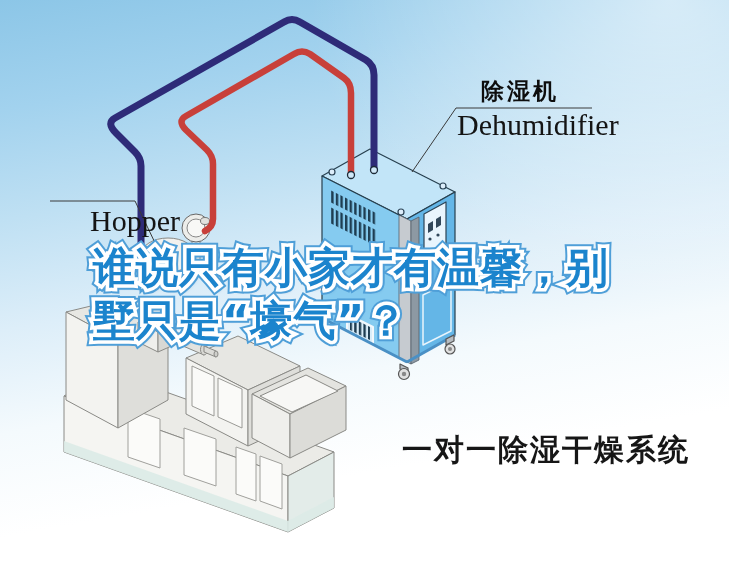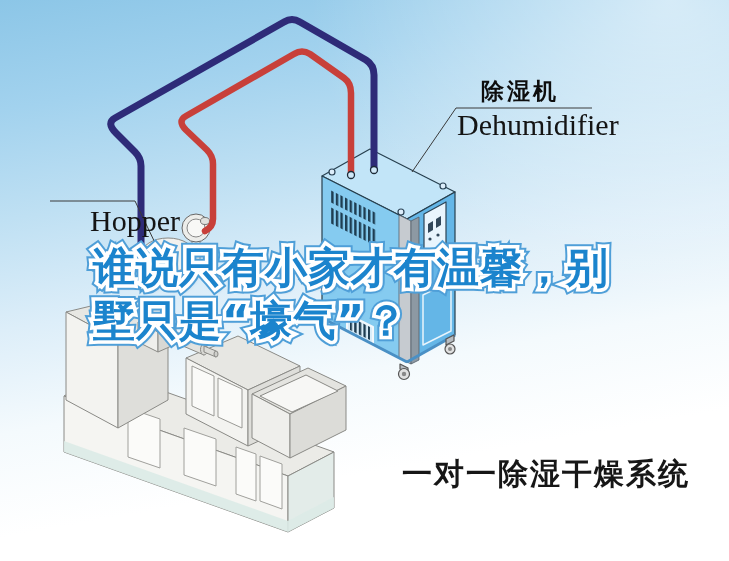--- a/index.html
+++ b/index.html
@@ -12,21 +12,21 @@
   }
   #scene{position:absolute;left:0;top:0;z-index:1;}
   .lab-zh{position:absolute;z-index:4;color:#0d0d0d;font-weight:700;font-size:23px;letter-spacing:3px;white-space:nowrap;}
   .lab-en{position:absolute;z-index:4;color:#141414;font-family:"Liberation Serif","DejaVu Serif",serif;font-size:30px;white-space:nowrap;}
   .headline{position:absolute;left:93px;top:241px;z-index:3;font-weight:700;font-size:42px;line-height:53px;letter-spacing:1px;white-space:nowrap;}
   .hl-line{position:relative;display:block;height:53px;}
   .hl-line span{white-space:nowrap;}
   .stroke-outer{-webkit-text-stroke:11px #4f9fd8;text-shadow:3px 4px 3px rgba(60,110,160,.28);}
   .stroke-white{position:absolute;left:0;top:0;-webkit-text-stroke:7px #ffffff;}
   .hl-fill{position:absolute;left:0;top:0;color:#1b84cd;}
-  .caption-zh{position:absolute;left:402px;top:454px;z-index:2;color:#161616;font-weight:700;font-size:30px;letter-spacing:2px;white-space:nowrap;}
+  .caption-zh{position:absolute;left:402px;top:430px;z-index:2;color:#161616;font-weight:700;font-size:30px;letter-spacing:2px;white-space:nowrap;}
   .caption-en{position:absolute;left:417px;top:494px;z-index:2;color:#141414;font-family:"Liberation Serif","DejaVu Serif",serif;font-weight:600;font-size:24px;word-spacing:6px;white-space:nowrap;}
 </style>
 </head>
 <body>
 
 <div id="canvas">
 
   <svg id="scene" width="729" height="561" viewBox="0 0 729 561">
     <defs>
       <pattern id="slats" width="4.6" height="70" patternUnits="userSpaceOnUse">

